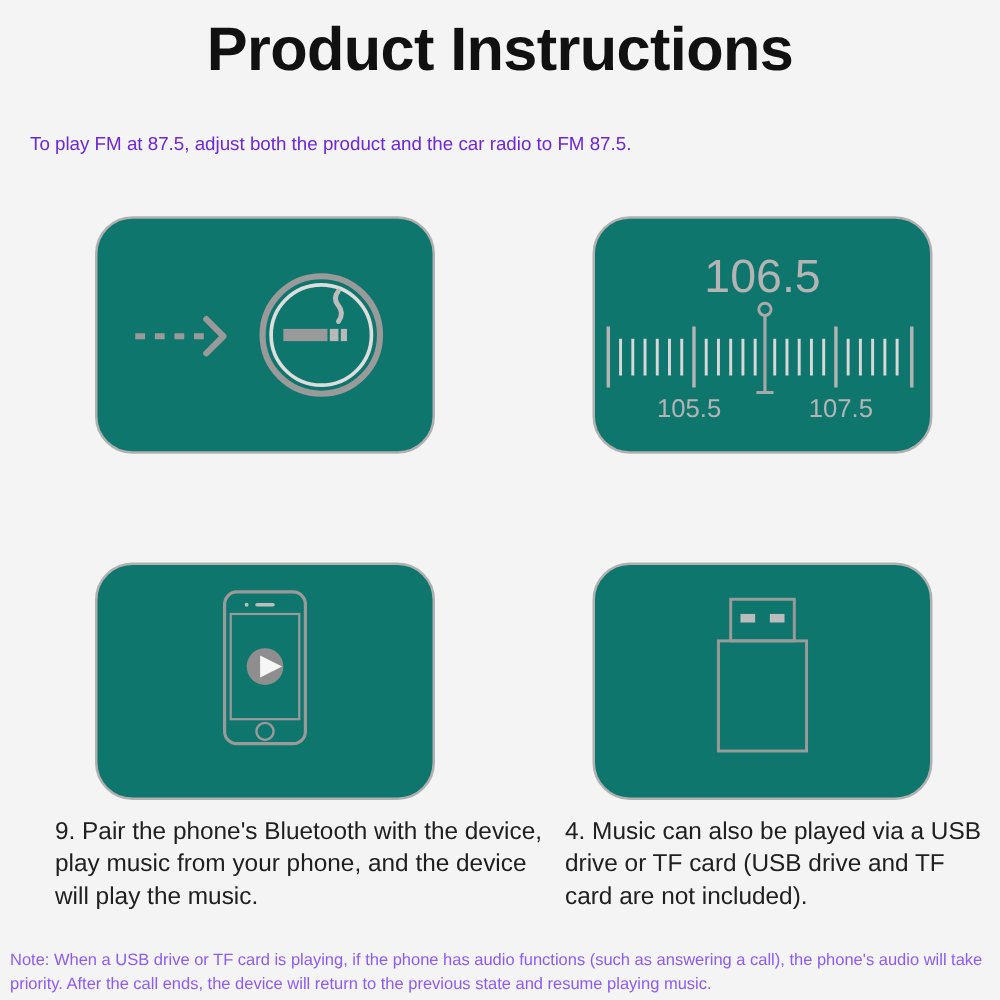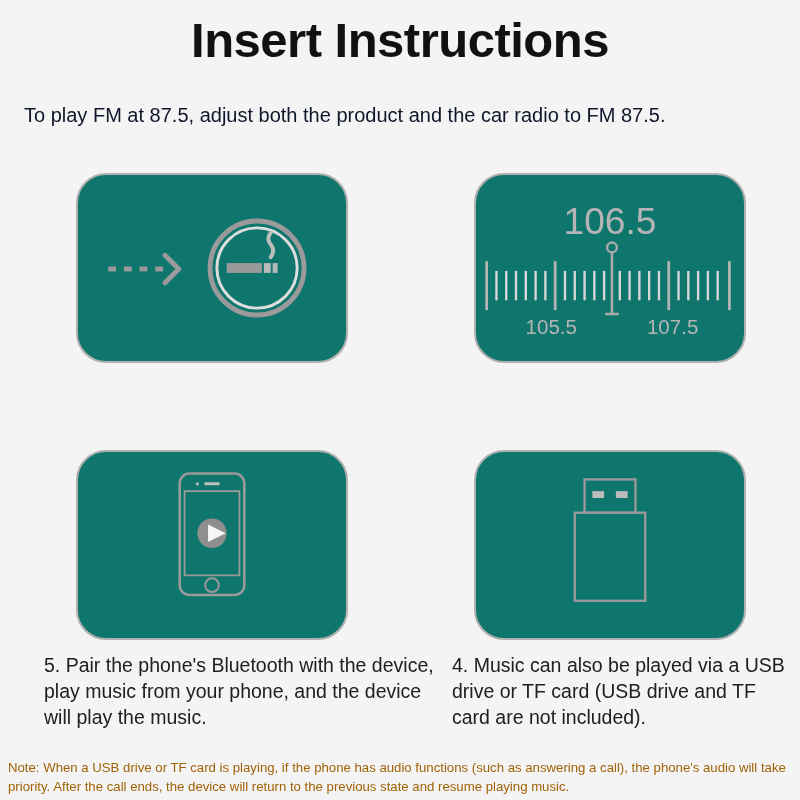--- a/index.html
+++ b/index.html
@@ -36,23 +36,23 @@
     color: #111111;
     line-height: 1.1;
   }
 
   
   .intro {
     position: absolute;
     left: 24px;
     top: 100px;
     width: 756px;
-    font-size: 20px;
+    font-size: 15px;
     line-height: 31px;
-    color: #0f172a;
+    color: #6d28d9;
   }
 
   
   .panel {
     position: absolute;
     box-sizing: border-box;
     border: 2px solid #b0b0b0;
     border-radius: 30px;
     background: #0f766e;
   }
@@ -82,36 +82,36 @@
   .cap-4 { left: 452px; top: 652px; width: 345px; }
 
   
   .note {
     position: absolute;
     left: 8px;
     top: 758px;
     width: 786px;
     font-size: 13.2px;
     line-height: 19px;
-    color: #a16207;
+    color: #8b5cf6;
   }
 
   
   .stroke-gray   { stroke: #9a9a9a; fill: none; }
   .fm-text {
     font-family: "Liberation Sans", sans-serif;
     fill: #b4b4b4;
   }
 </style>
 </head>
 <body>
 
 <div id="page">
 
-  <div class="title">Insert Instructions</div>
+  <div class="title">Product Instructions</div>
 
   <div class="intro">To play FM at 87.5, adjust both the product and the car radio to FM 87.5.</div>
 
   <div class="panel panel-1">
     <svg class="panel-art" viewBox="0 0 272 190">
 
       <g>
         <line x1="30" y1="96" x2="38" y2="96" class="stroke-gray" stroke-width="5" stroke-linecap="butt"></line>
         <line x1="46" y1="96" x2="54" y2="96" class="stroke-gray" stroke-width="5" stroke-linecap="butt"></line>
         <line x1="62" y1="96" x2="70" y2="96" class="stroke-gray" stroke-width="5" stroke-linecap="butt"></line>
@@ -206,18 +206,18 @@
         <rect x="110" y="28" width="52" height="34" class="stroke-gray" stroke-width="2.4"></rect>
         <rect x="118" y="40" width="12" height="7" fill="#bcbcbc"></rect>
         <rect x="142" y="40" width="12" height="7" fill="#bcbcbc"></rect>
       </g>
       <g>
         <rect x="100" y="62" width="72" height="90" class="stroke-gray" stroke-width="2.4"></rect>
       </g>
     </svg>
   </div>
 
-  <div class="caption cap-3">5. Pair the phone's Bluetooth with the device, play music from your phone, and the device will play the music.</div>
+  <div class="caption cap-3">9. Pair the phone's Bluetooth with the device, play music from your phone, and the device will play the music.</div>
   <div class="caption cap-4">4. Music can also be played via a USB drive or TF card (USB drive and TF card are not included).</div>
 
   <div class="note">Note: When a USB drive or TF card is playing, if the phone has audio functions (such as answering a call), the phone's audio will take priority. After the call ends, the device will return to the previous state and resume playing music.</div>
 
 </div>
 
 </body></html>

